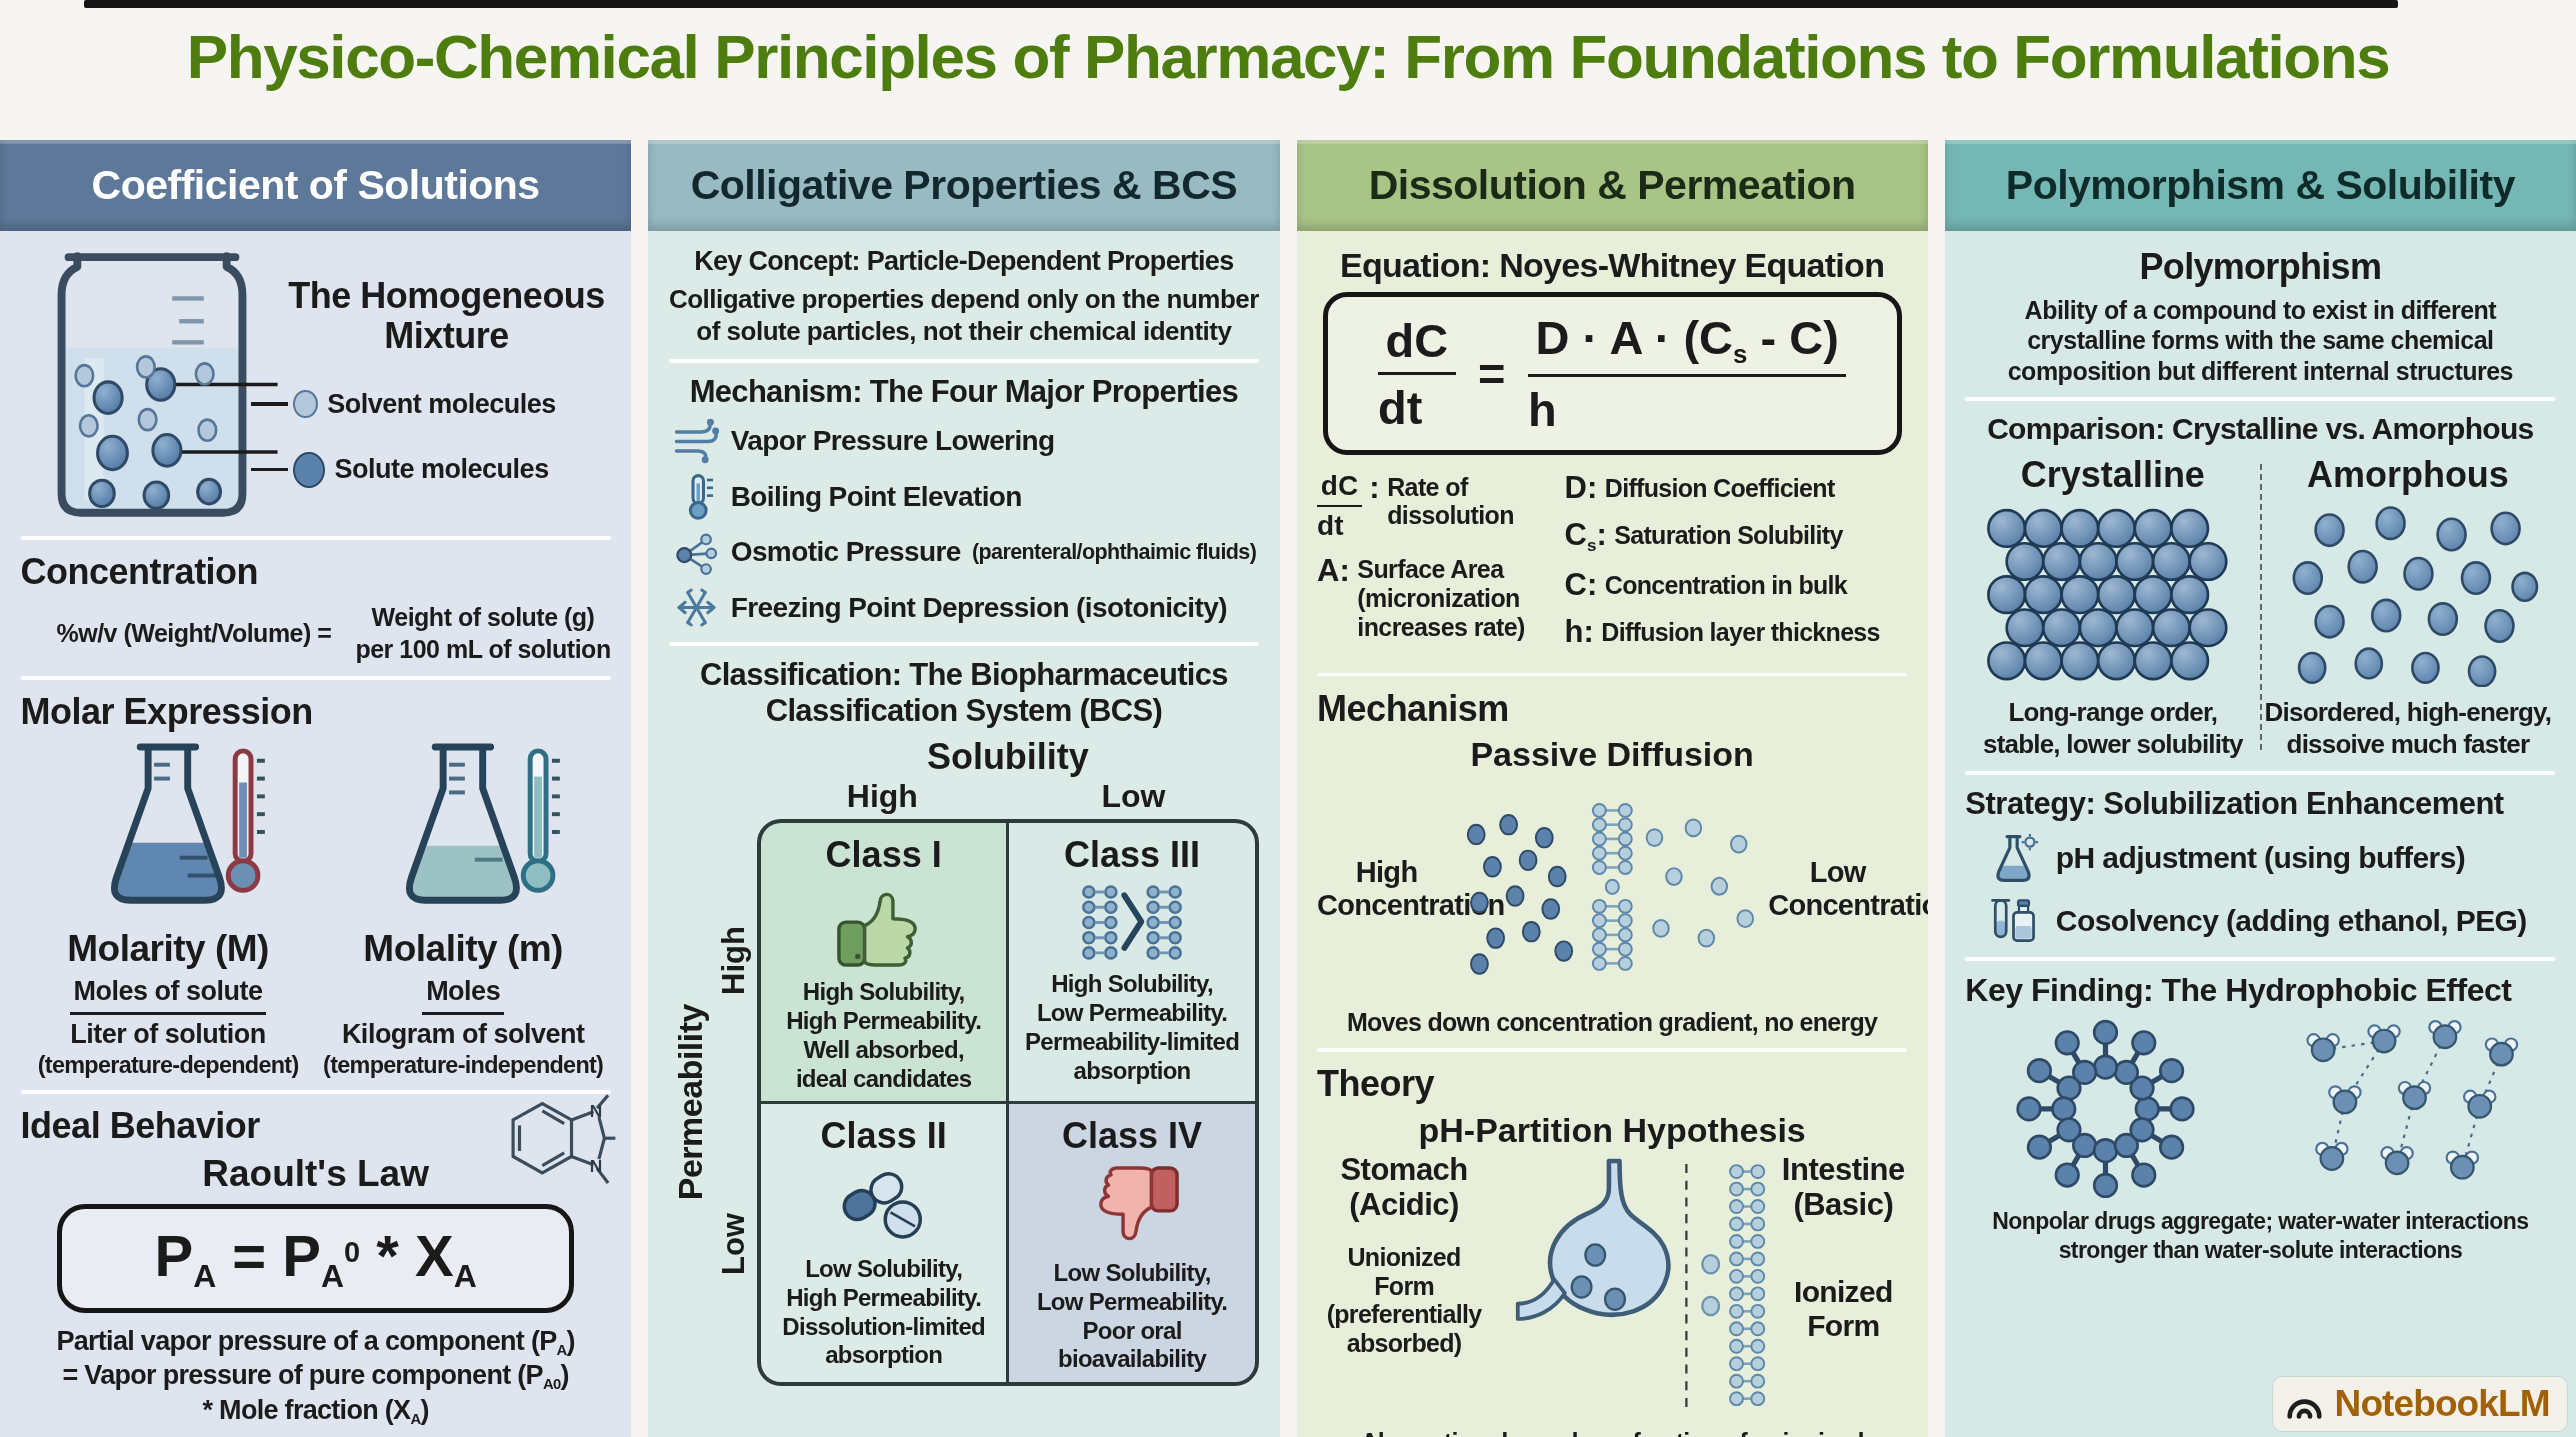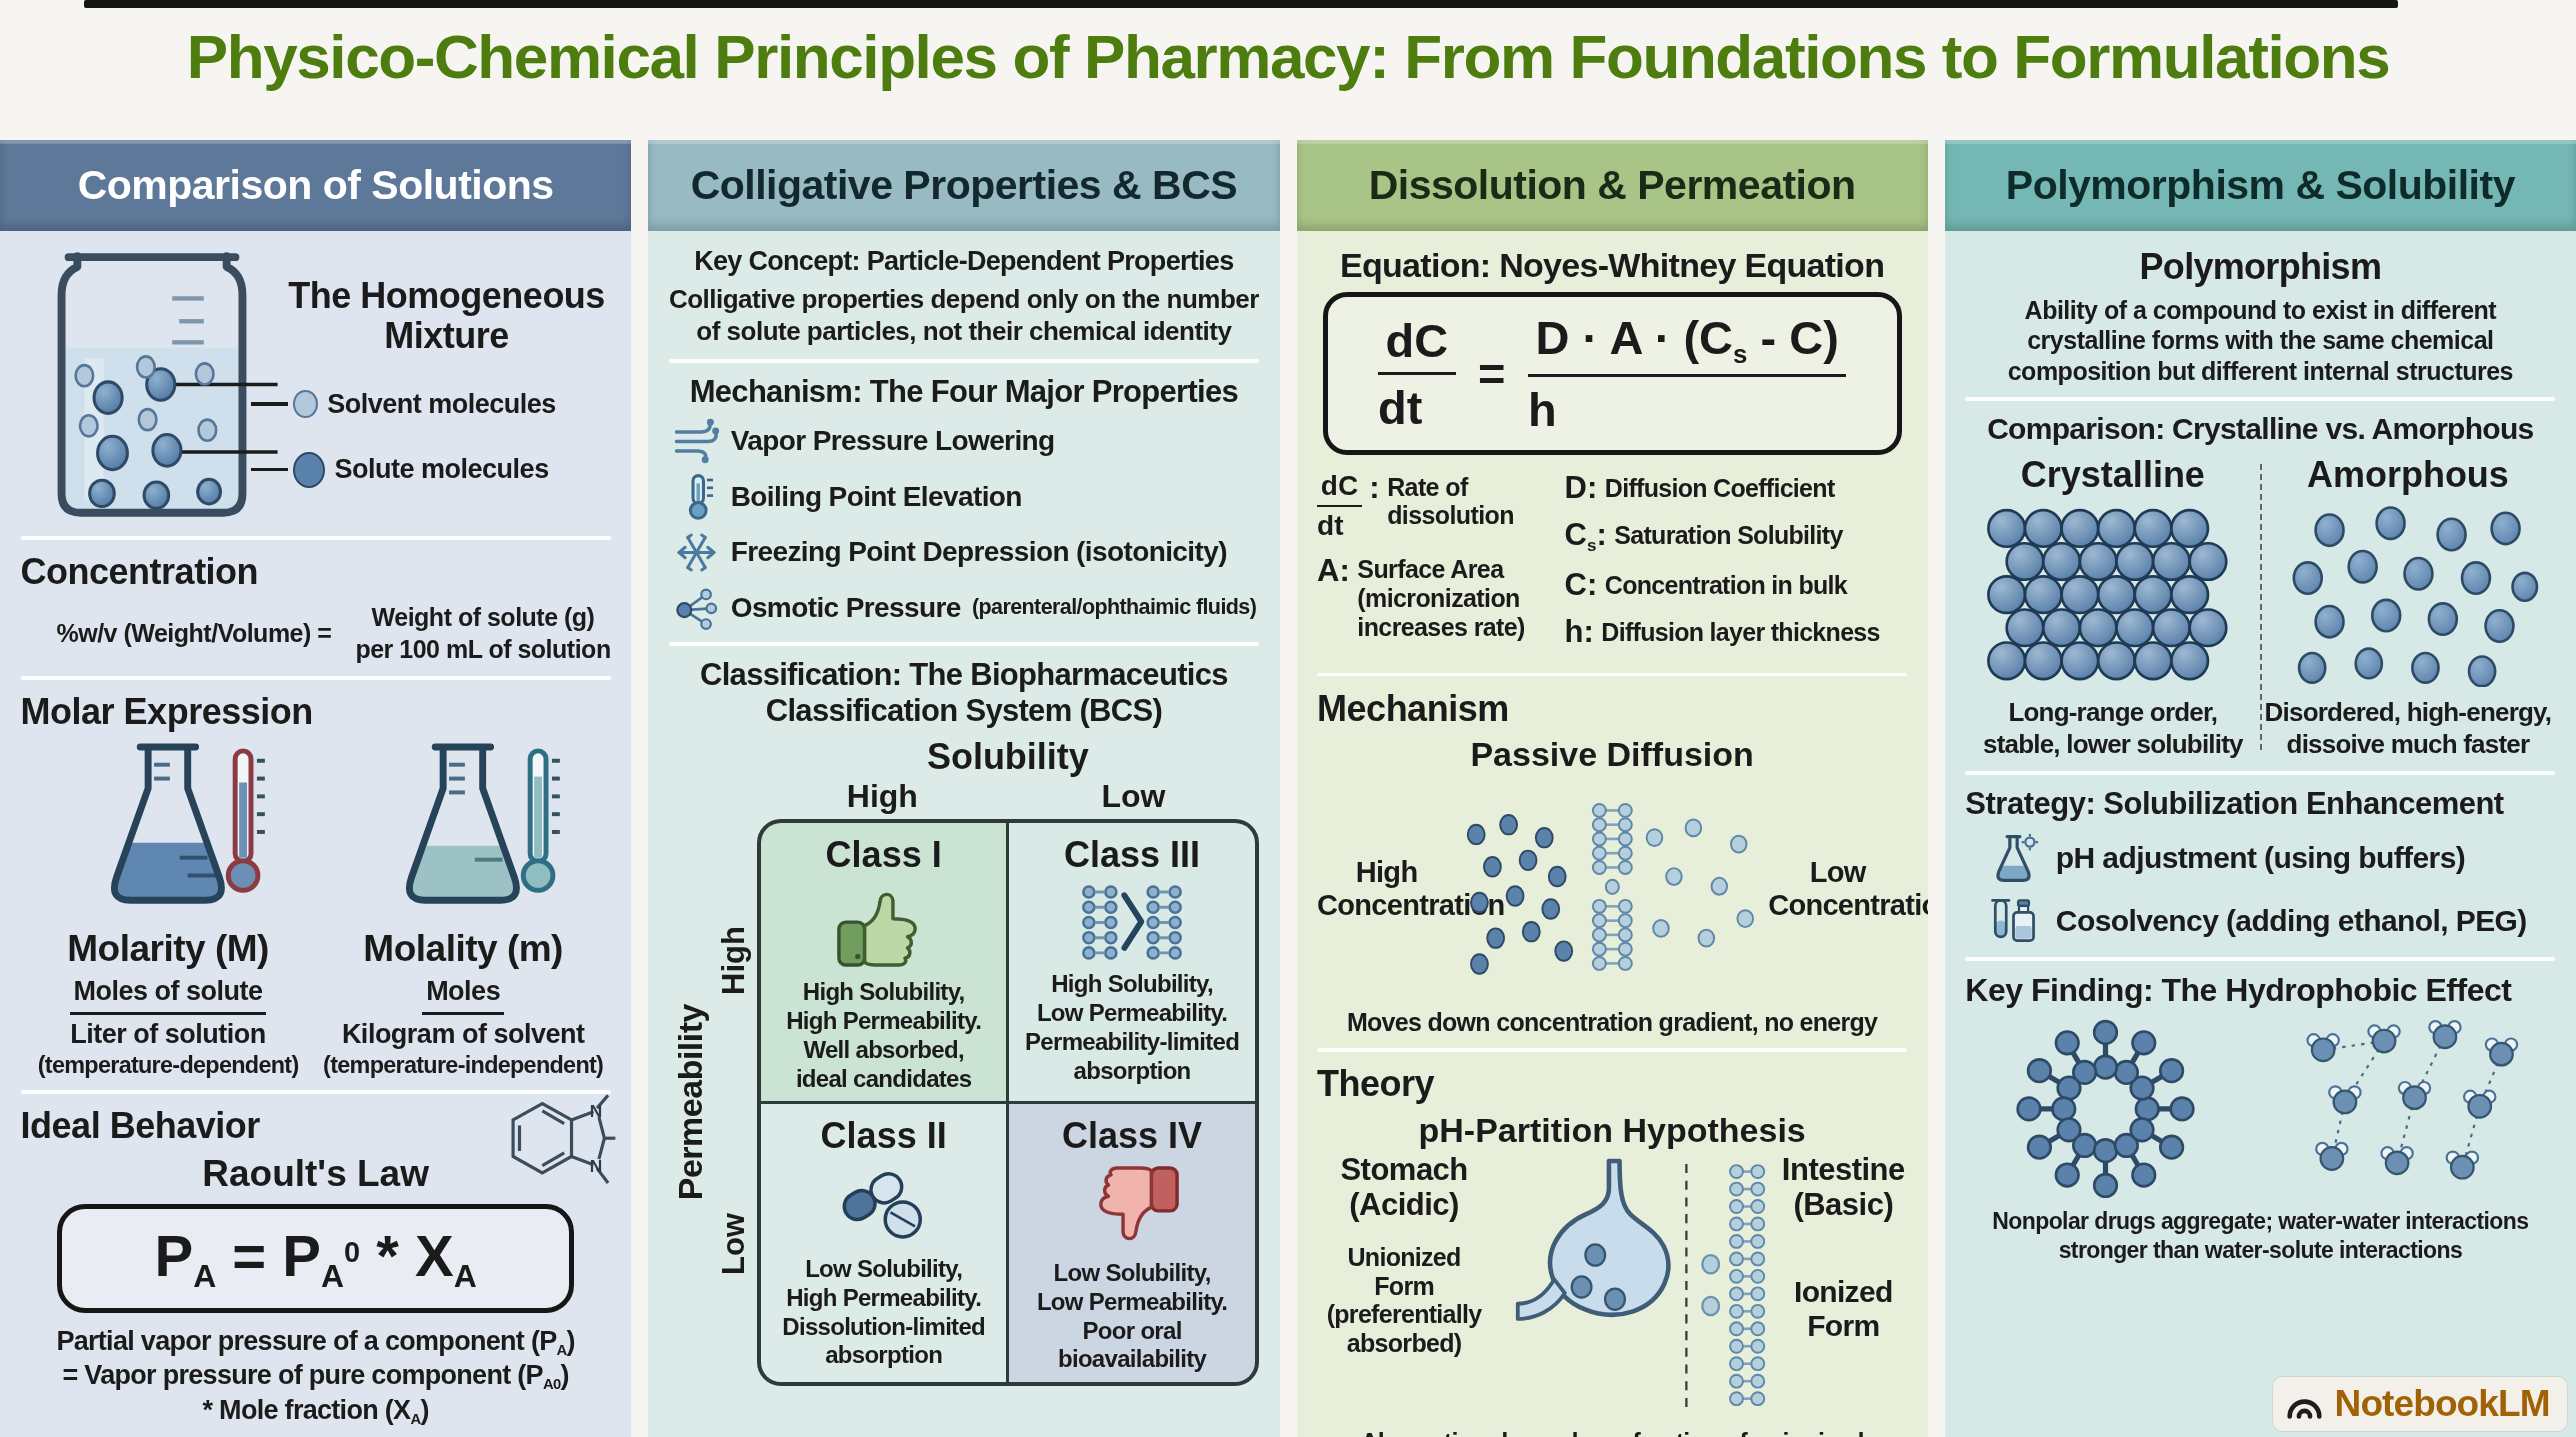--- a/index.html
+++ b/index.html
@@ -114,21 +114,21 @@
 </head>
 <body>
 
 <div class="page">
   <div class="topstrip"></div>
   <div class="maintitle">Physico-Chemical Principles of Pharmacy: From Foundations to Formulations</div>
 
   <div class="cols">
 
     <div class="col c1">
-      <div class="colh">Comparison of Solutions</div>
+      <div class="colh">Coefficient of Solutions</div>
       <div class="colb">
 
         <div class="beakrow">
           <svg width="262" height="281" viewBox="0 0 290 320">
             <defs>
               <radialGradient id="gSol" cx="35%" cy="30%" r="80%">
                   <stop offset="0%" stop-color="#8fb0cf"></stop>
                   <stop offset="100%" stop-color="#4f77a3"></stop>
                 </radialGradient>
             </defs>
@@ -307,52 +307,52 @@
             <g stroke="#38678a" stroke-width="3">
                 <line x1="39" y1="8" x2="46" y2="8"></line>
                 <line x1="39" y1="17" x2="46" y2="17"></line>
                 <line x1="39" y1="26" x2="46" y2="26"></line>
               </g>
           </svg>
           <span class="mlab">Boiling Point Elevation</span>
         </div>
         <div class="mitem">
           <svg width="47" height="47" viewBox="0 0 54 54">
+            <g stroke="#4a7296" stroke-width="3">
+                <line x1="13" y1="30" x2="38" y2="12"></line>
+                <line x1="13" y1="30" x2="44" y2="28"></line>
+                <line x1="13" y1="30" x2="38" y2="46"></line>
+              </g>
+            <circle cx="13" cy="30" r="8" fill="#5b82ab" stroke="#2e4a66" stroke-width="2.5"></circle>
+            <g fill="#b3cde0" stroke="#4a7296" stroke-width="2.5">
+                <circle cx="38" cy="12" r="5.5"></circle>
+                <circle cx="44" cy="28" r="5.5"></circle>
+                <circle cx="38" cy="46" r="5.5"></circle>
+              </g>
+          </svg>
+          <span class="mlab">Osmotic Pressure</span>
+          <span class="mnote">(parenteral/ophthaimic fluids)</span>
+        </div>
+        <div class="mitem">
+          <svg width="47" height="47" viewBox="0 0 54 54">
             <g stroke="#4a7aa0" stroke-width="3.5" stroke-linecap="round">
               <line x1="7" y1="27" x2="47" y2="27"></line>
                 <line x1="17" y1="9.7" x2="37" y2="44.3"></line>
                 <line x1="37" y1="9.7" x2="17" y2="44.3"></line>
               <line x1="40" y1="21" x2="47" y2="27"></line>
                 <line x1="40" y1="33" x2="47" y2="27"></line>
               <line x1="14" y1="21" x2="7" y2="27"></line>
                 <line x1="14" y1="33" x2="7" y2="27"></line>
               <line x1="21" y1="7" x2="17" y2="9.7"></line>
                 <line x1="33" y1="7" x2="37" y2="9.7"></line>
               <line x1="21" y1="47" x2="17" y2="44.3"></line>
                 <line x1="33" y1="47" x2="37" y2="44.3"></line>
             </g>
           </svg>
           <span class="mlab">Freezing Point Depression (isotonicity)</span>
-        </div>
-        <div class="mitem">
-          <svg width="47" height="47" viewBox="0 0 54 54">
-            <g stroke="#4a7296" stroke-width="3">
-                <line x1="13" y1="30" x2="38" y2="12"></line>
-                <line x1="13" y1="30" x2="44" y2="28"></line>
-                <line x1="13" y1="30" x2="38" y2="46"></line>
-              </g>
-            <circle cx="13" cy="30" r="8" fill="#5b82ab" stroke="#2e4a66" stroke-width="2.5"></circle>
-            <g fill="#b3cde0" stroke="#4a7296" stroke-width="2.5">
-                <circle cx="38" cy="12" r="5.5"></circle>
-                <circle cx="44" cy="28" r="5.5"></circle>
-                <circle cx="38" cy="46" r="5.5"></circle>
-              </g>
-          </svg>
-          <span class="mlab">Osmotic Pressure</span>
-          <span class="mnote">(parenteral/ophthaimic fluids)</span>
         </div>
 
         <div class="div"></div>
         <div class="sechc pre">Classification: The Biopharmaceutics
 Classification System (BCS)</div>
         <div class="bcs-sol">Solubility</div>
         <div class="bcs-hl">
           <span>High</span>
           <span>Low</span>
         </div>

